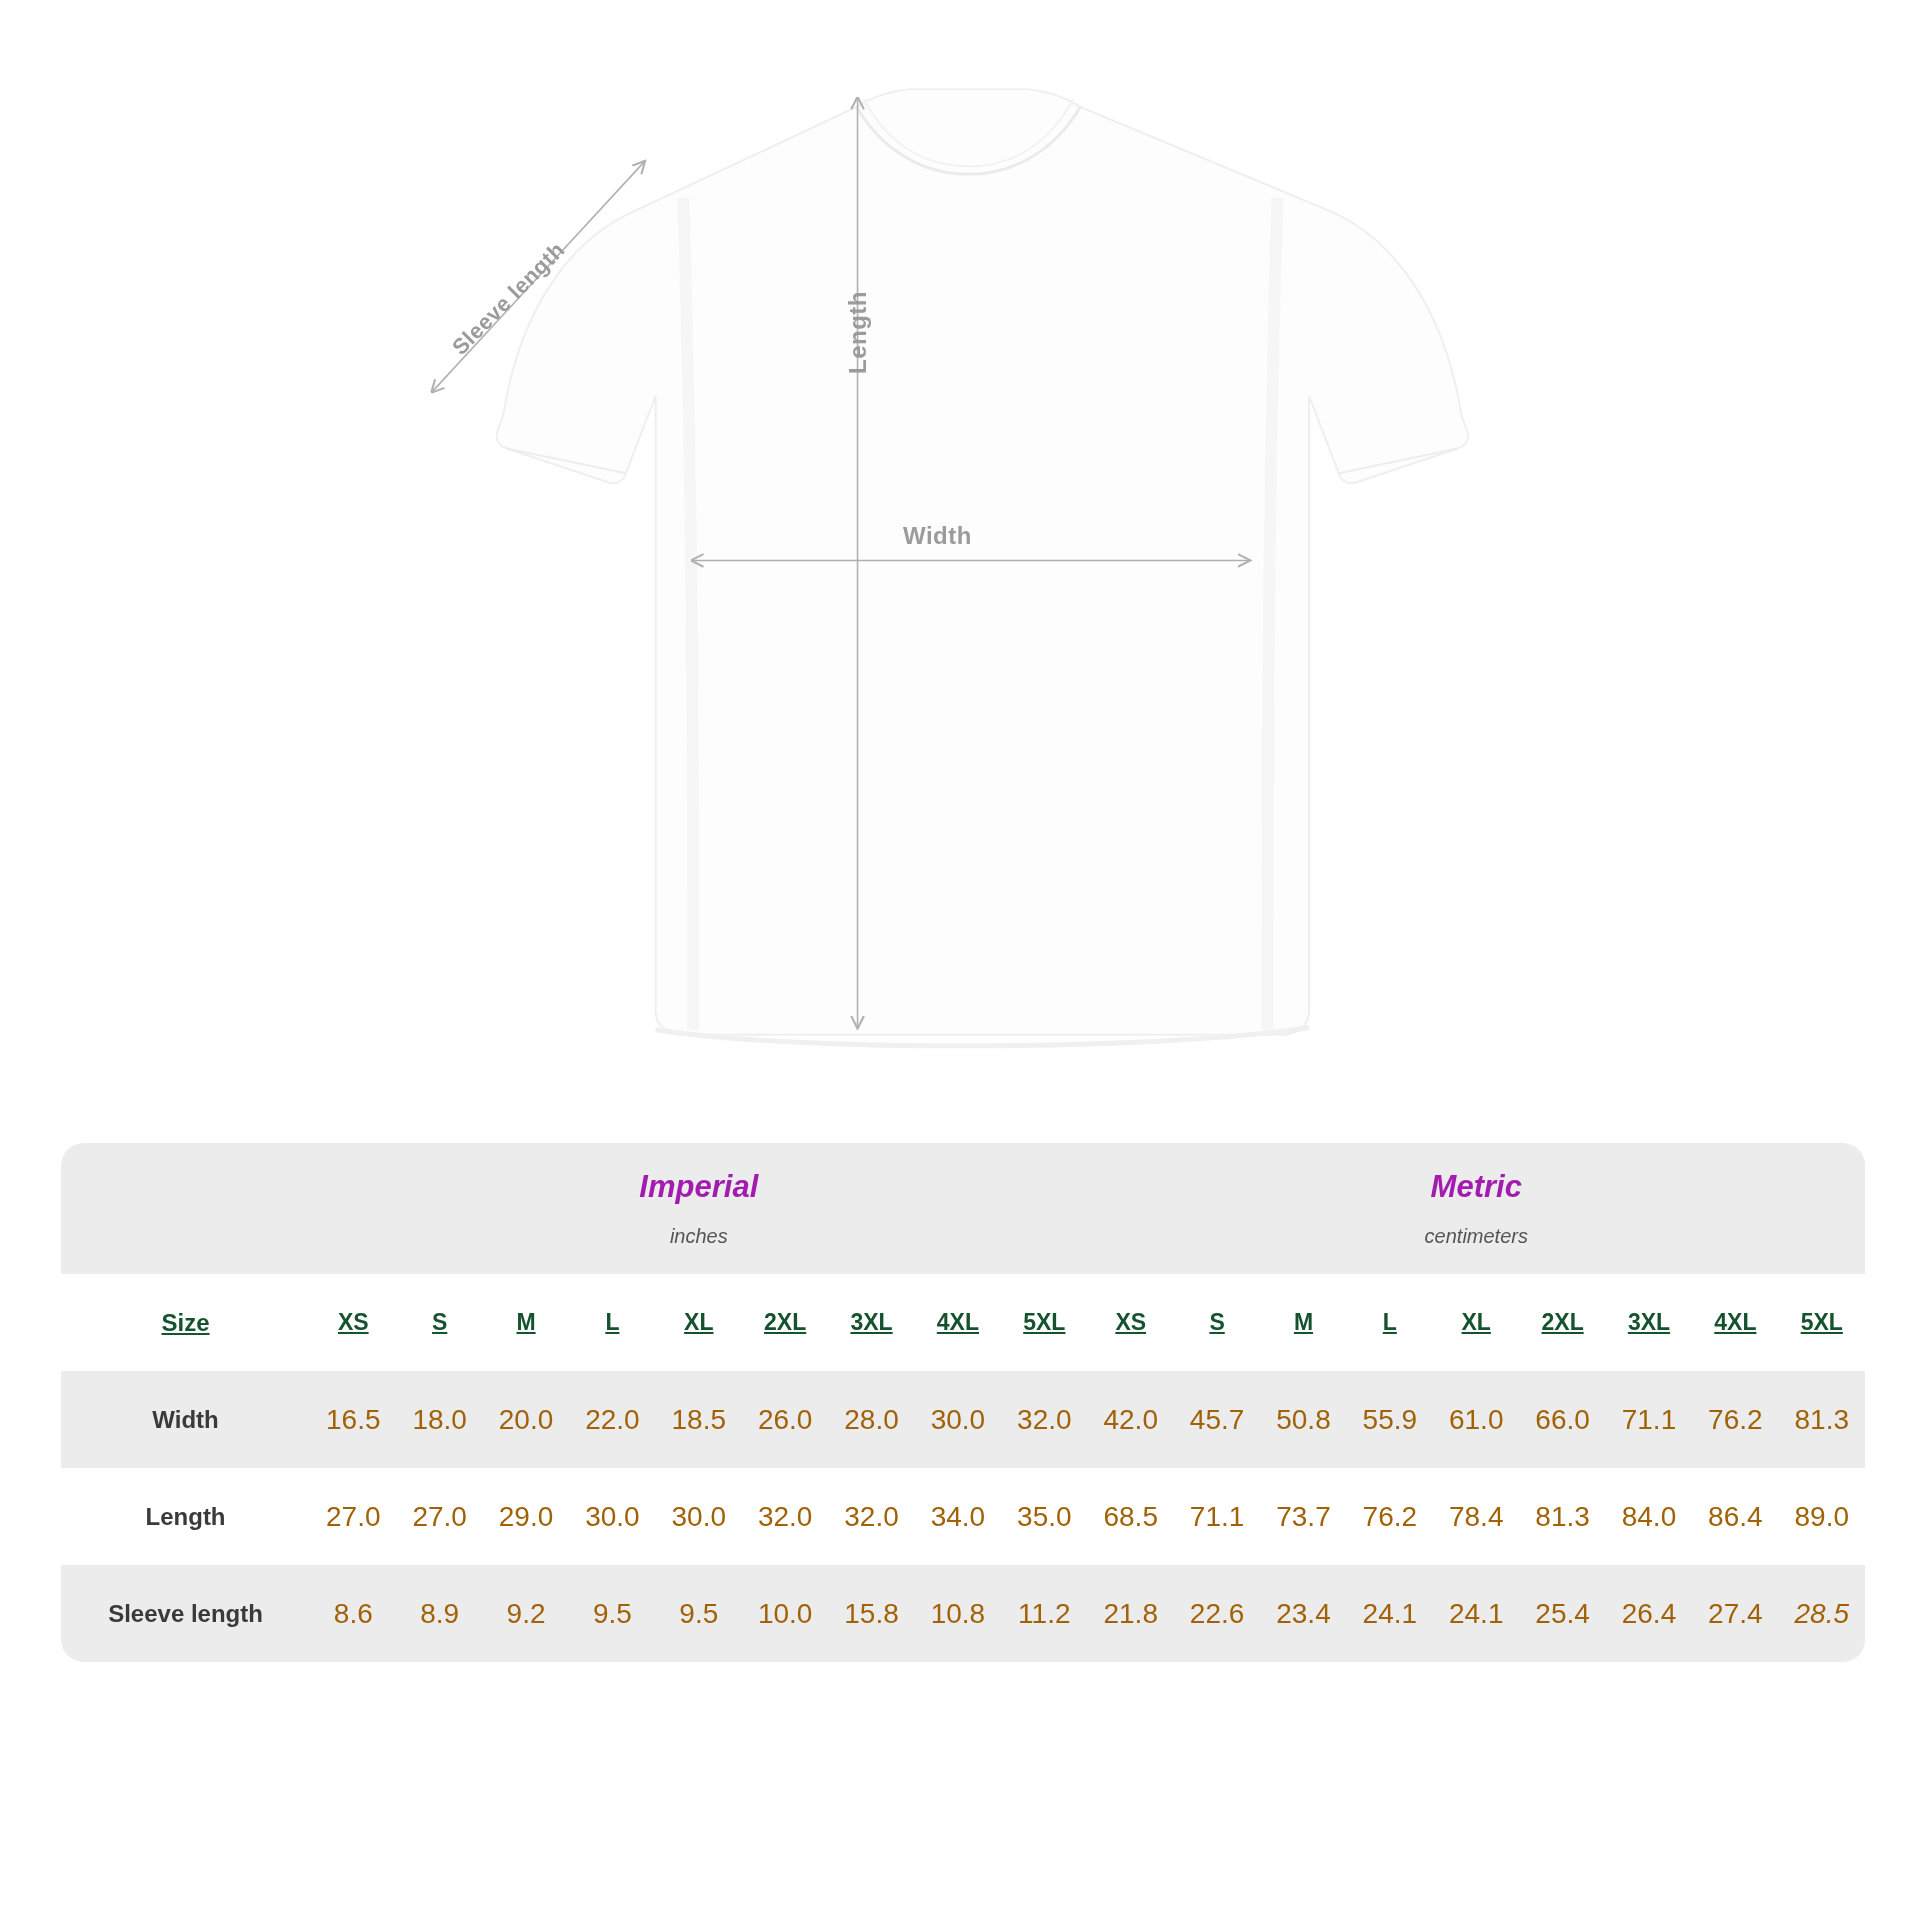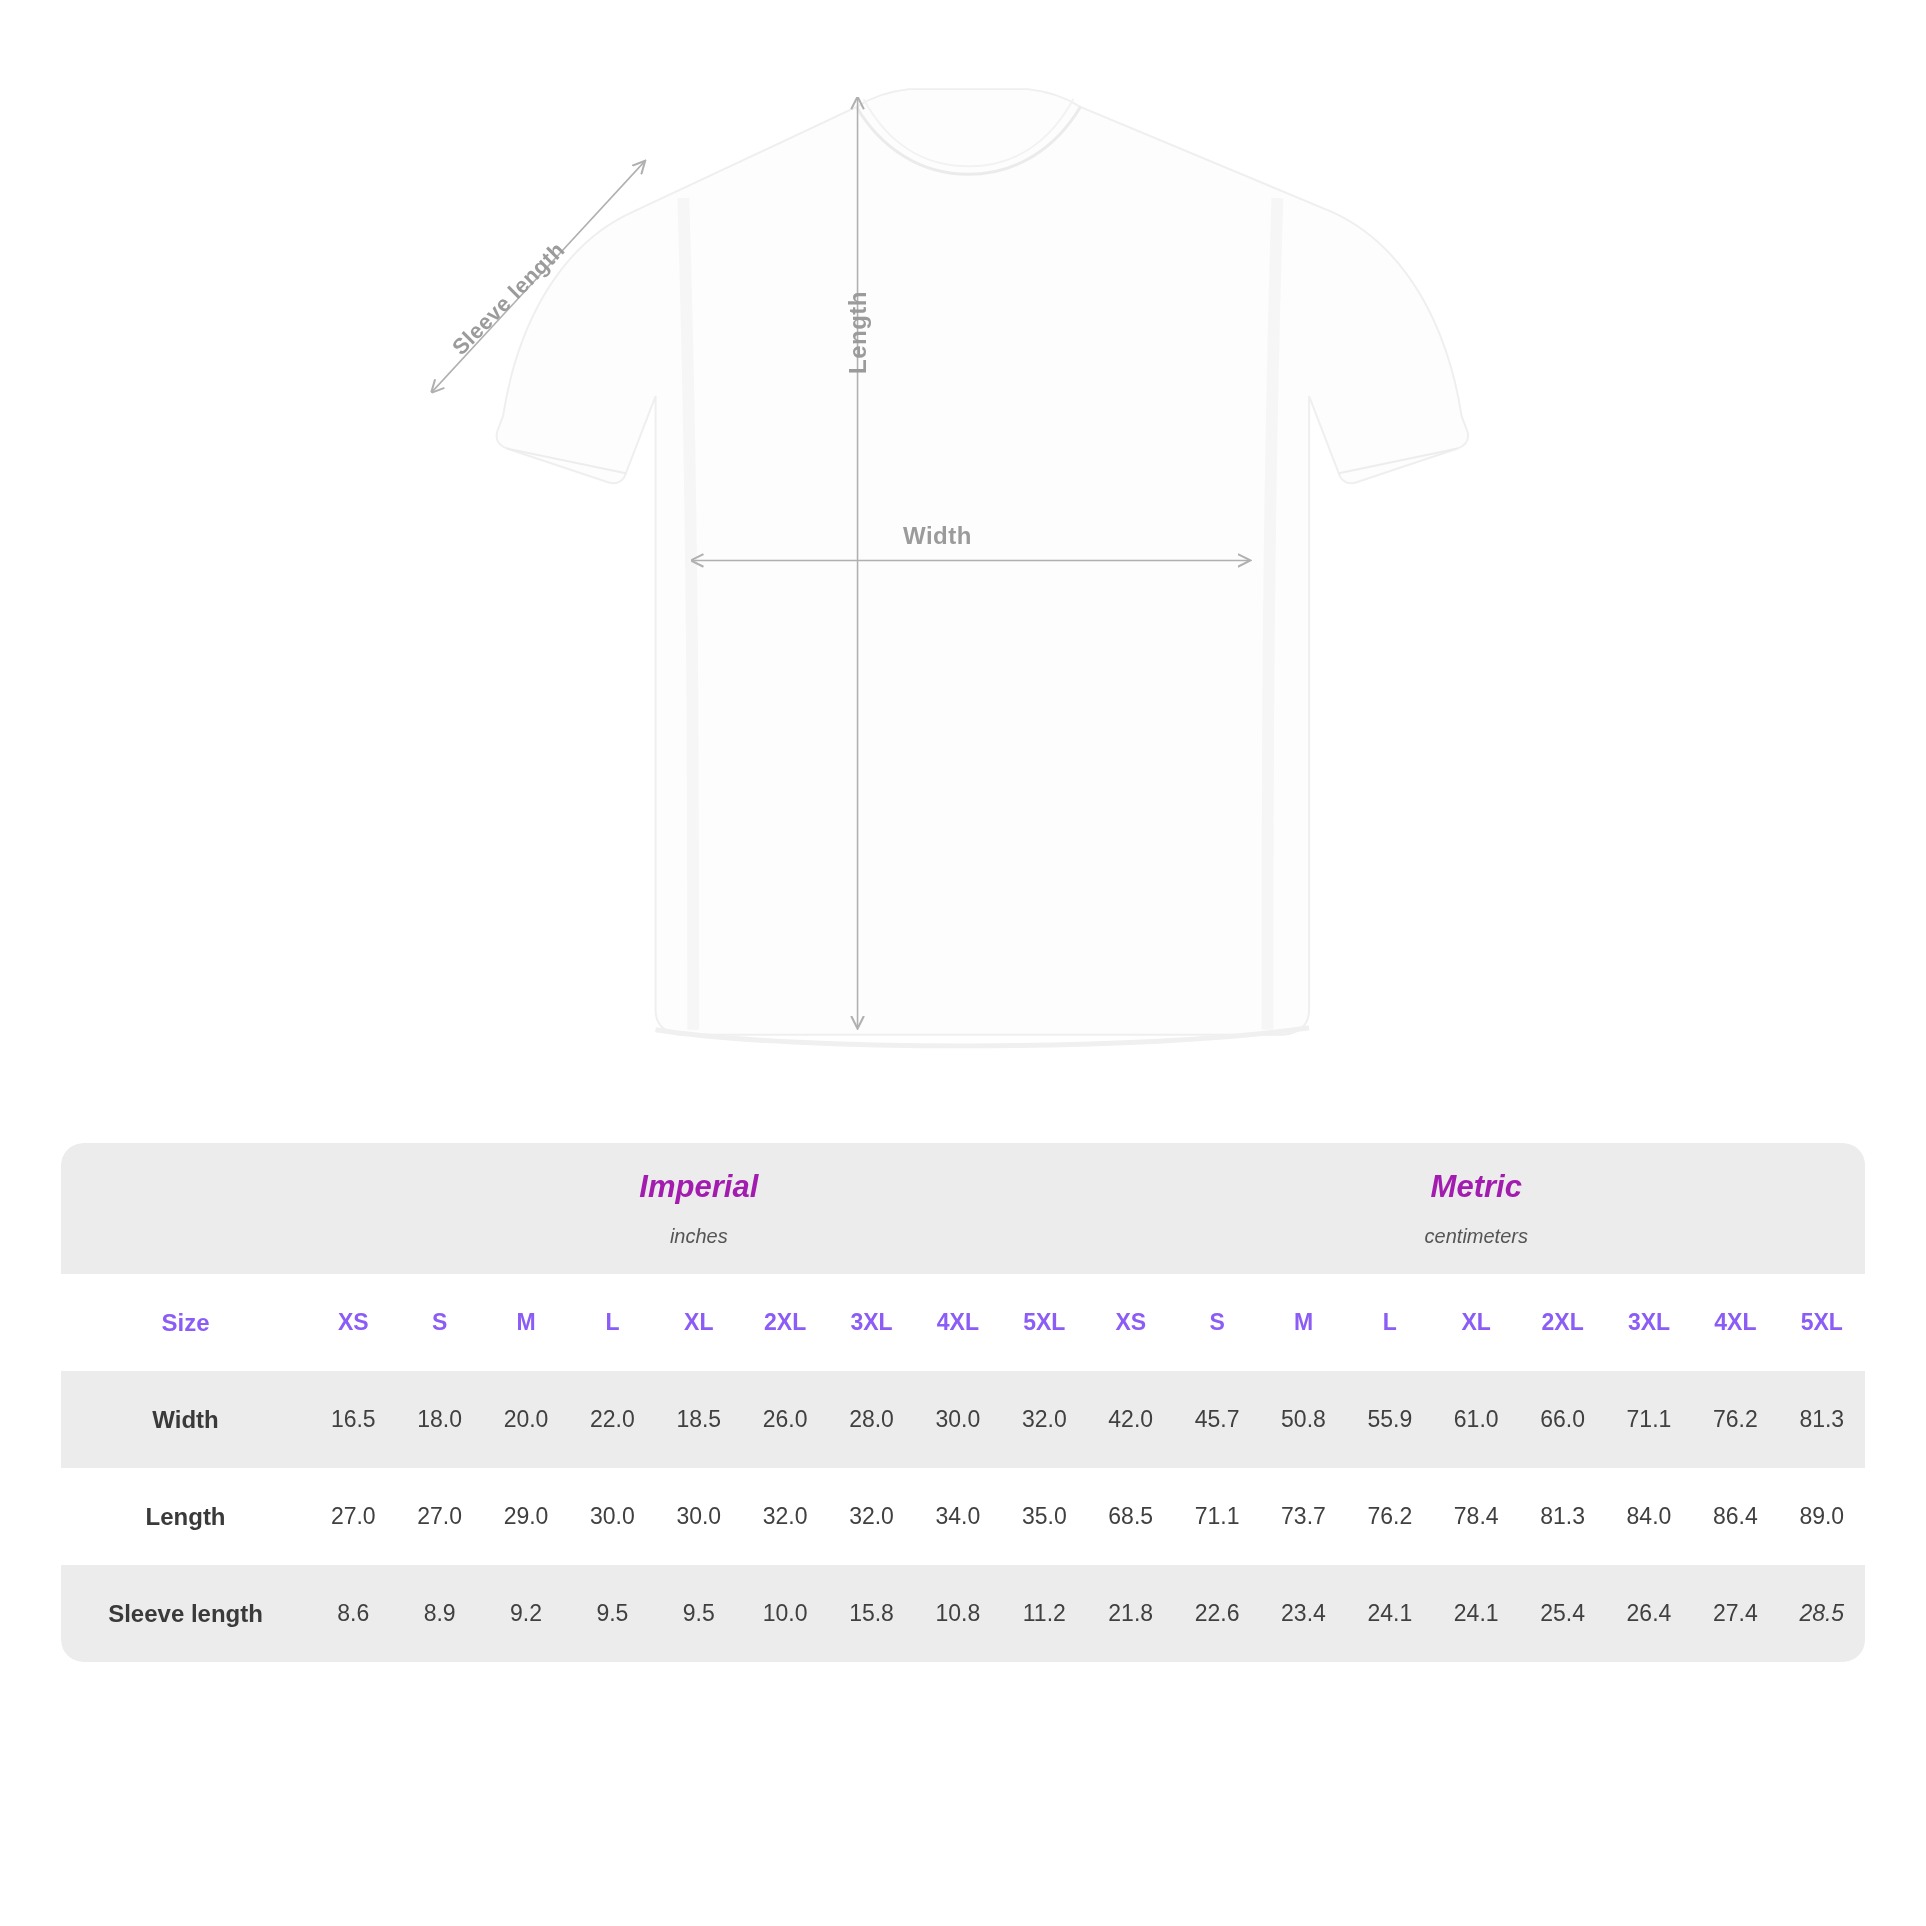--- a/index.html
+++ b/index.html
@@ -115,30 +115,31 @@
     font-style: italic;
     color: #555555;
     margin-top: 20px;
   }
 
   .head-row td {
     background: #ffffff;
     height: 95px;
     font-size: 23px;
     font-weight: bold;
-    color: #8b5cf6;
+    color: #14532d;
+    text-decoration: underline;
   }
   .head-row td.rowlabel {
     font-size: 24px;
   }
 
   .data-row td {
     height: 95px;
-    font-size: 23px;
-    color: #404040;
+    font-size: 28px;
+    color: #a16207;
   }
   .data-row td.rowlabel {
     font-weight: bold;
     font-size: 24px;
     color: #3a3a3a;
   }
   .row-shade td {
     background: #ececec;
   }
   .row-plain td {

